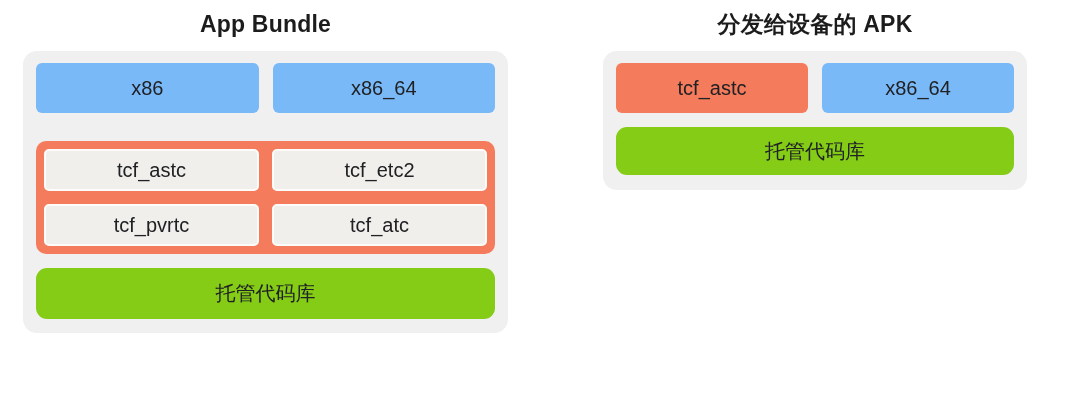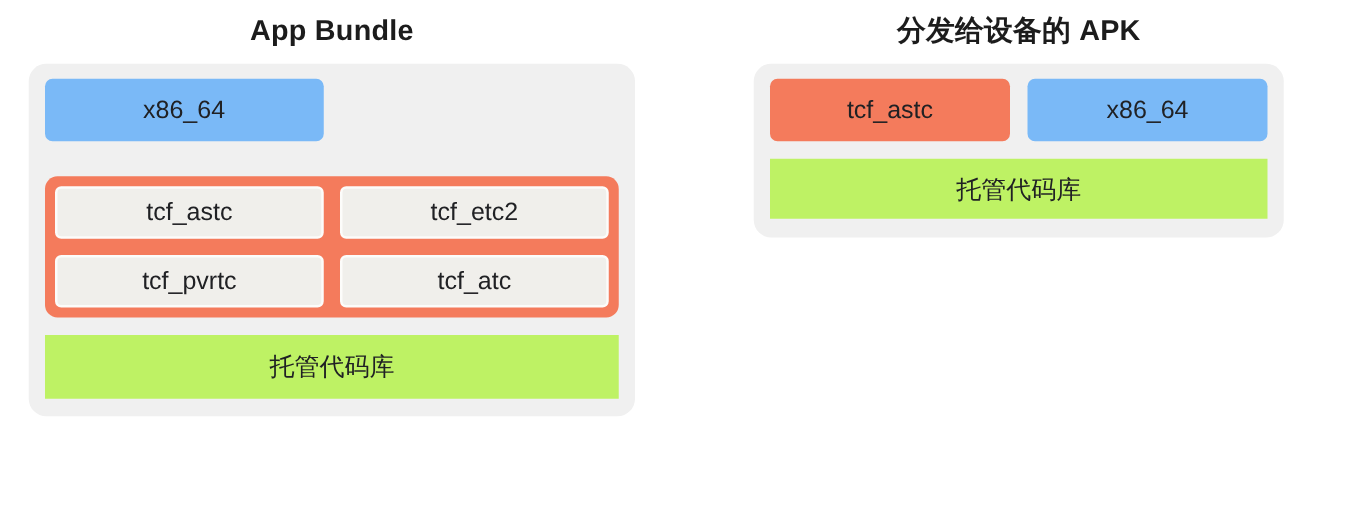--- a/index.html
+++ b/index.html
@@ -68,36 +68,37 @@
     grid-template-columns: 1fr 1fr;
     gap: 13px;
   }
   .box-gray {
     background: #f0efeb;
     border: 2px solid #fcfcfa;
     border-radius: 5px;
     height: 42px;
   }
   .box-yellow {
-    background: #bef264;
-    border-radius: 0;
+    background: #84cc16;
+    border-radius: 11px;
     height: 51px;
   }
   .panel-right .box-yellow { height: 48px; }
 </style>
 </head>
 <body>
 
 <div>
 
   <section class="panel panel-left">
     <h2 class="panel-title">App Bundle</h2>
     <div class="container">
 
       <div class="two-col">
+        <div class="box box-blue">x86</div>
         <div class="box box-blue">x86_64</div>
       </div>
 
       <div class="two-col">
       </div>
 
       <div class="orange-group">
         <div class="box box-gray">tcf_astc</div>
         <div class="box box-gray">tcf_etc2</div>
         <div class="box box-gray">tcf_pvrtc</div>

